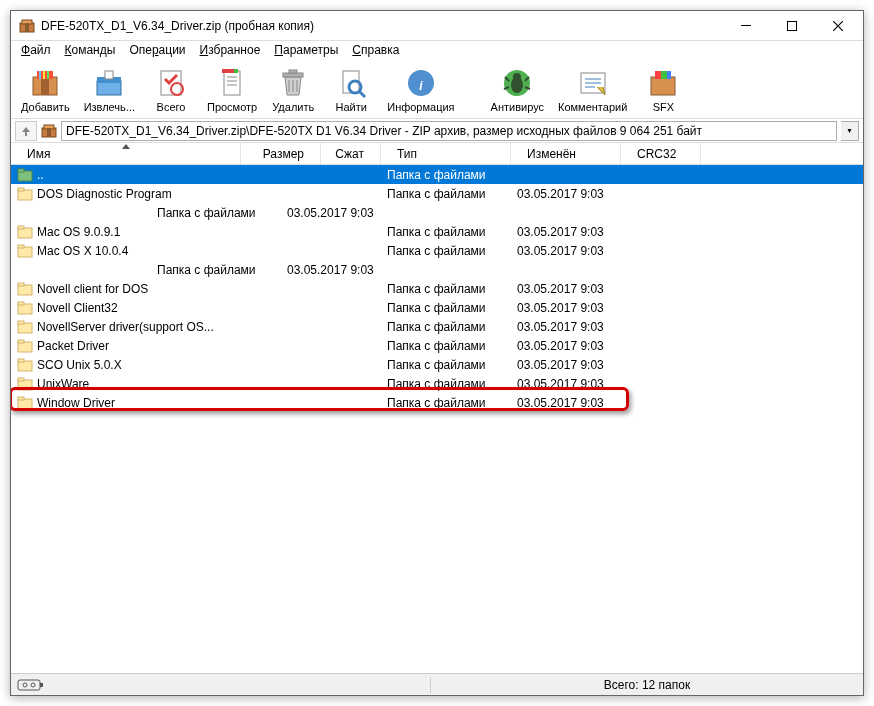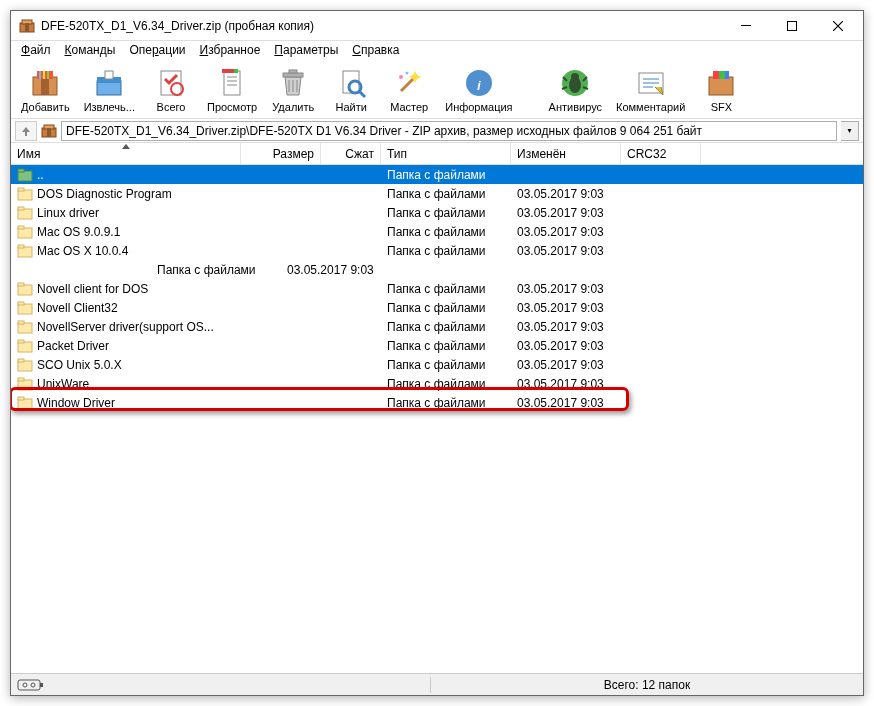--- a/index.html
+++ b/index.html
@@ -15,21 +15,21 @@
 .menubar .item u { text-decoration: underline; }
 .toolbar { height: 58px; display: flex; align-items: center; padding: 2px 4px; gap: 2px; border-bottom: 1px solid #ddd; }
 .tbtn { display: flex; flex-direction: column; align-items: center; padding: 2px 6px; cursor: default; min-width: 56px; }
 .tbtn .ticon { width: 32px; height: 32px; display: flex; align-items: center; justify-content: center; }
 .tbtn .tlabel { font-size: 11px; margin-top: 2px; white-space: nowrap; }
 .pathbar { height: 24px; display: flex; align-items: center; padding: 2px 4px; gap: 4px; border-bottom: 1px solid #ddd; }
 .pathbar .up { width: 22px; height: 20px; display: flex; align-items: center; justify-content: center; border: 1px solid #ccc; background: #f5f5f5; }
 .pathbar input { flex: 1; border: 1px solid #abadb3; padding: 1px 4px; height: 20px; font-size: 12px; }
 .pathbar .dd { width: 18px; height: 20px; border: 1px solid #abadb3; border-left: none; display: flex; align-items: center; justify-content: center; font-size: 8px; background: #f0f0f0; }
 .listhdr { height: 22px; display: flex; border-bottom: 1px solid #ddd; background: #fff; }
-.listhdr .col { border-right: 1px solid #e5e5e5; padding: 3px 6px; font-size: 12px; display: flex; align-items: center; position: relative; }
+.listhdr .col { border-right: 1px solid #e5e5e5; padding: 3px 16px; font-size: 12px; display: flex; align-items: center; position: relative; }
 .listhdr .col.sorted::after { content: ""; position: absolute; left: 50%; top: 1px; transform: translateX(-50%); border-left: 4px solid transparent; border-right: 4px solid transparent; border-bottom: 5px solid #555; }
 .filelist { flex: 1; overflow: auto; background: #fff; position: relative; }
 .row { height: 19px; display: flex; align-items: center; padding: 0; cursor: default; }
 .row.selected { background: #0078d7; color: #fff; }
 .row .cell { padding: 0 6px; white-space: nowrap; overflow: hidden; text-overflow: ellipsis; display: flex; align-items: center; }
 .ficon { width: 16px; height: 16px; margin-right: 4px; flex-shrink: 0; }
 .col-name { width: 230px; }
 .col-size { width: 80px; text-align: right; justify-content: flex-end; }
 .col-packed { width: 60px; text-align: right; justify-content: flex-end; }
 .col-type { width: 130px; }
@@ -149,31 +149,20 @@
             <rect x="8" y="4" width="16" height="22" fill="#fff" stroke="#888"></rect>
             <circle cx="20" cy="20" r="6" fill="none" stroke="#4080c0" stroke-width="3"></circle>
             <line x1="24" y1="24" x2="30" y2="30" stroke="#4080c0" stroke-width="3"></line>
           </svg>
         </span>
       <span class="tlabel">Найти</span>
     </div>
     <div class="tbtn">
       <span class="ticon">
           <svg viewBox="0 0 32 32">
-            <line x1="8" y1="24" x2="24" y2="8" stroke="#c08040" stroke-width="3"></line>
-            <path d="M22 4 l2 4 l4 2 l-4 2 l-2 4 l-2 -4 l-4 -2 l4 -2 z" fill="#ffe040"></path>
-            <circle cx="8" cy="10" r="2" fill="#ff80c0"></circle>
-            <circle cx="14" cy="6" r="1.5" fill="#80c0ff"></circle>
-          </svg>
-        </span>
-      <span class="tlabel">Мастер</span>
-    </div>
-    <div class="tbtn">
-      <span class="ticon">
-          <svg viewBox="0 0 32 32">
             <circle cx="16" cy="16" r="13" fill="#5090d0"></circle>
             <text x="16" y="23" text-anchor="middle" fill="#fff" font-size="20" font-family="Georgia" font-style="italic" font-weight="bold">i</text>
           </svg>
         </span>
       <span class="tlabel">Информация</span>
     </div>
     <div style="width:20px"></div>
     <div class="tbtn">
       <span class="ticon">
           <svg viewBox="0 0 32 32">
@@ -264,29 +253,20 @@
           </span>
           <span>DOS Diagnostic Program</span>
         </div>
         <div class="cell col-size"></div>
         <div class="cell col-packed"></div>
         <div class="cell col-type">Папка с файлами</div>
         <div class="cell col-date">03.05.2017 9:03</div>
         <div class="cell col-crc"></div>
       </div>
       <div class="row">
-        <div class="cell col-name">
-          <span class="ficon">
-            <svg viewBox="0 0 16 16">
-              <rect x="1" y="4" width="14" height="10" fill="#ffe9a8" stroke="#d4b46a"></rect>
-              <rect x="1" y="2" width="6" height="3" fill="#ffe9a8" stroke="#d4b46a"></rect>
-            </svg>
-          </span>
-          <span>Linux driver</span>
-        </div>
         <div class="cell col-size"></div>
         <div class="cell col-packed"></div>
         <div class="cell col-type">Папка с файлами</div>
         <div class="cell col-date">03.05.2017 9:03</div>
         <div class="cell col-crc"></div>
       </div>
       <div class="row">
         <div class="cell col-name">
           <span class="ficon">
             <svg viewBox="0 0 16 16">

